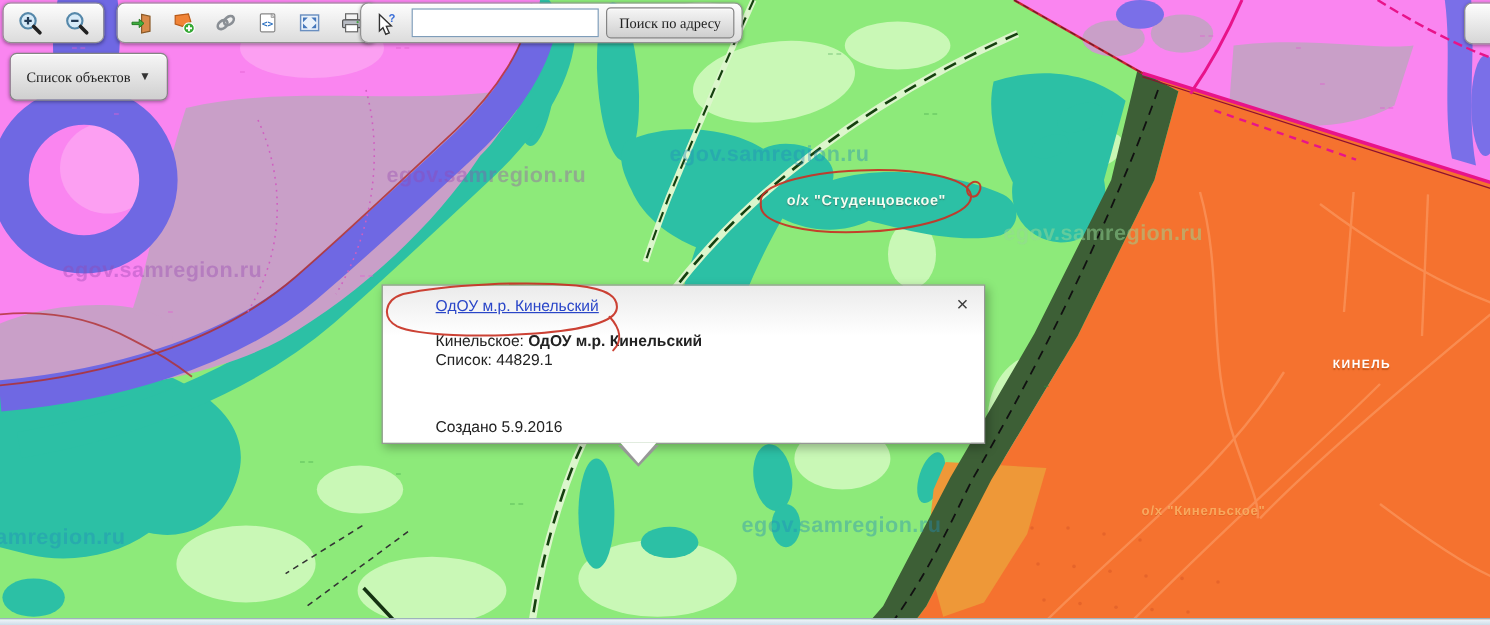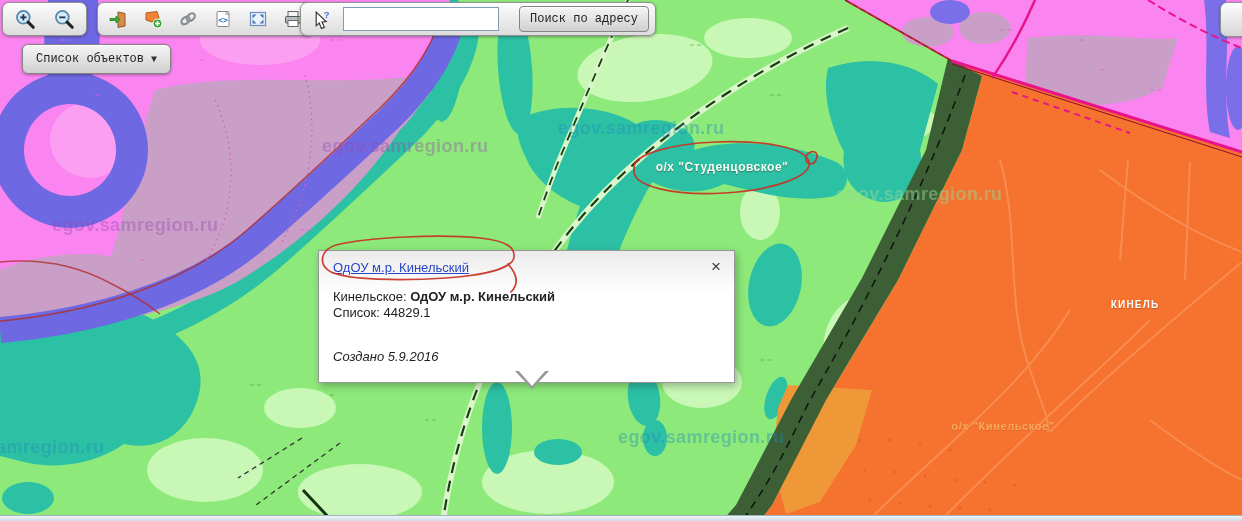--- a/index.html
+++ b/index.html
@@ -18,37 +18,37 @@
   .lbl-kinelskoe{color:#f8a85e;font-size:11px;letter-spacing:.6px;text-shadow:0 1px 0 rgba(200,80,20,.4);transform:translateX(-50%);}
 
   
   .tb-group{position:absolute;z-index:8;display:flex;align-items:center;gap:3px;padding:2px 4px;height:34px;box-sizing:border-box;
     background:linear-gradient(#fdfdfd,#dcdcdc);border:1px solid #909090;border-radius:7px;
     box-shadow:0 1px 3px rgba(0,0,0,.35), inset 0 1px 0 #fff;}
   .tb-btn{width:36px;height:28px;display:flex;align-items:center;justify-content:center;border-radius:4px;cursor:pointer;}
   .search-input{width:146px;height:20px;border:1px solid #7f9db9;background:#fff;font-size:12px;padding:1px 4px;}
   .push-btn{height:26px;padding:0 10px;font-size:12px;color:#222;background:linear-gradient(#f6f6f6,#cfcfcf);
     border:1px solid #848484;border-radius:4px;box-shadow:inset 0 1px 0 #fff;cursor:pointer;
-    display:inline-flex;align-items:center;gap:7px;font-family:Liberation Mono, monospace;margin-left:14px;}
-  #objects-btn{position:absolute;left:8px;top:44px;z-index:8;height:30px;padding:0 13px;border-radius:6px;
+    display:inline-flex;align-items:center;gap:7px;font-family:Liberation Serif, serif;}
+  #objects-btn{position:absolute;left:8px;top:44px;z-index:8;height:40px;padding:0 13px;border-radius:6px;
     box-shadow:0 1px 3px rgba(0,0,0,.35), inset 0 1px 0 #fff;}
   .caret{font-size:10px;color:#333;}
   #corner-panel{position:absolute;right:-24px;top:2px;z-index:8;width:44px;height:33px;
     background:linear-gradient(#fdfdfd,#d6d6d6);border:1px solid #909090;border-radius:7px;
     box-shadow:0 1px 3px rgba(0,0,0,.35), inset 0 1px 0 #fff;}
 
   
-  #popup{position:absolute;left:318px;top:250px;width:417px;height:133px;z-index:5;box-sizing:border-box;
+  #popup{position:absolute;left:318px;top:237px;width:503px;height:133px;z-index:5;box-sizing:border-box;
     background:linear-gradient(#ebebeb,#ffffff 42px);border:1px solid #979797;
-    box-shadow:2px 3px 8px rgba(0,0,0,.28);font-size:13px;color:#222;}
+    box-shadow:2px 3px 8px rgba(0,0,0,.28);font-size:13px;color:#222;padding-left:30px;}
   #popup .hdr{padding:9px 14px 0 14px;}
   #popup a{color:#2a46c8;text-decoration:underline;font-size:13px;}
   #popup .close{position:absolute;right:13px;top:7px;font-size:17px;color:#3c3c3c;cursor:pointer;line-height:1;}
   #popup .body{padding:14px 14px 0 14px;line-height:16px;}
-  #popup .created{margin-top:28px;font-style:italic;}
+  #popup .created{margin-top:40px;}
   .tail-b{position:absolute;left:197px;top:132px;width:0;height:0;z-index:5;
     border-left:17px solid transparent;border-right:17px solid transparent;border-top:18px solid #979797;}
   .tail-w{position:absolute;left:199px;top:130px;width:0;height:0;z-index:6;
     border-left:15px solid transparent;border-right:15px solid transparent;border-top:17px solid #fff;}
   #popup-wrap{position:absolute;left:0;top:0;z-index:5;}
 
   
   #annot{position:absolute;left:0;top:0;z-index:9;pointer-events:none;}
   #bottom-strip{position:absolute;left:0;bottom:0;width:100%;height:5px;z-index:3;
     background:linear-gradient(#f0f5f9,#ccdde9);border-top:1px solid #9fb2be;}

